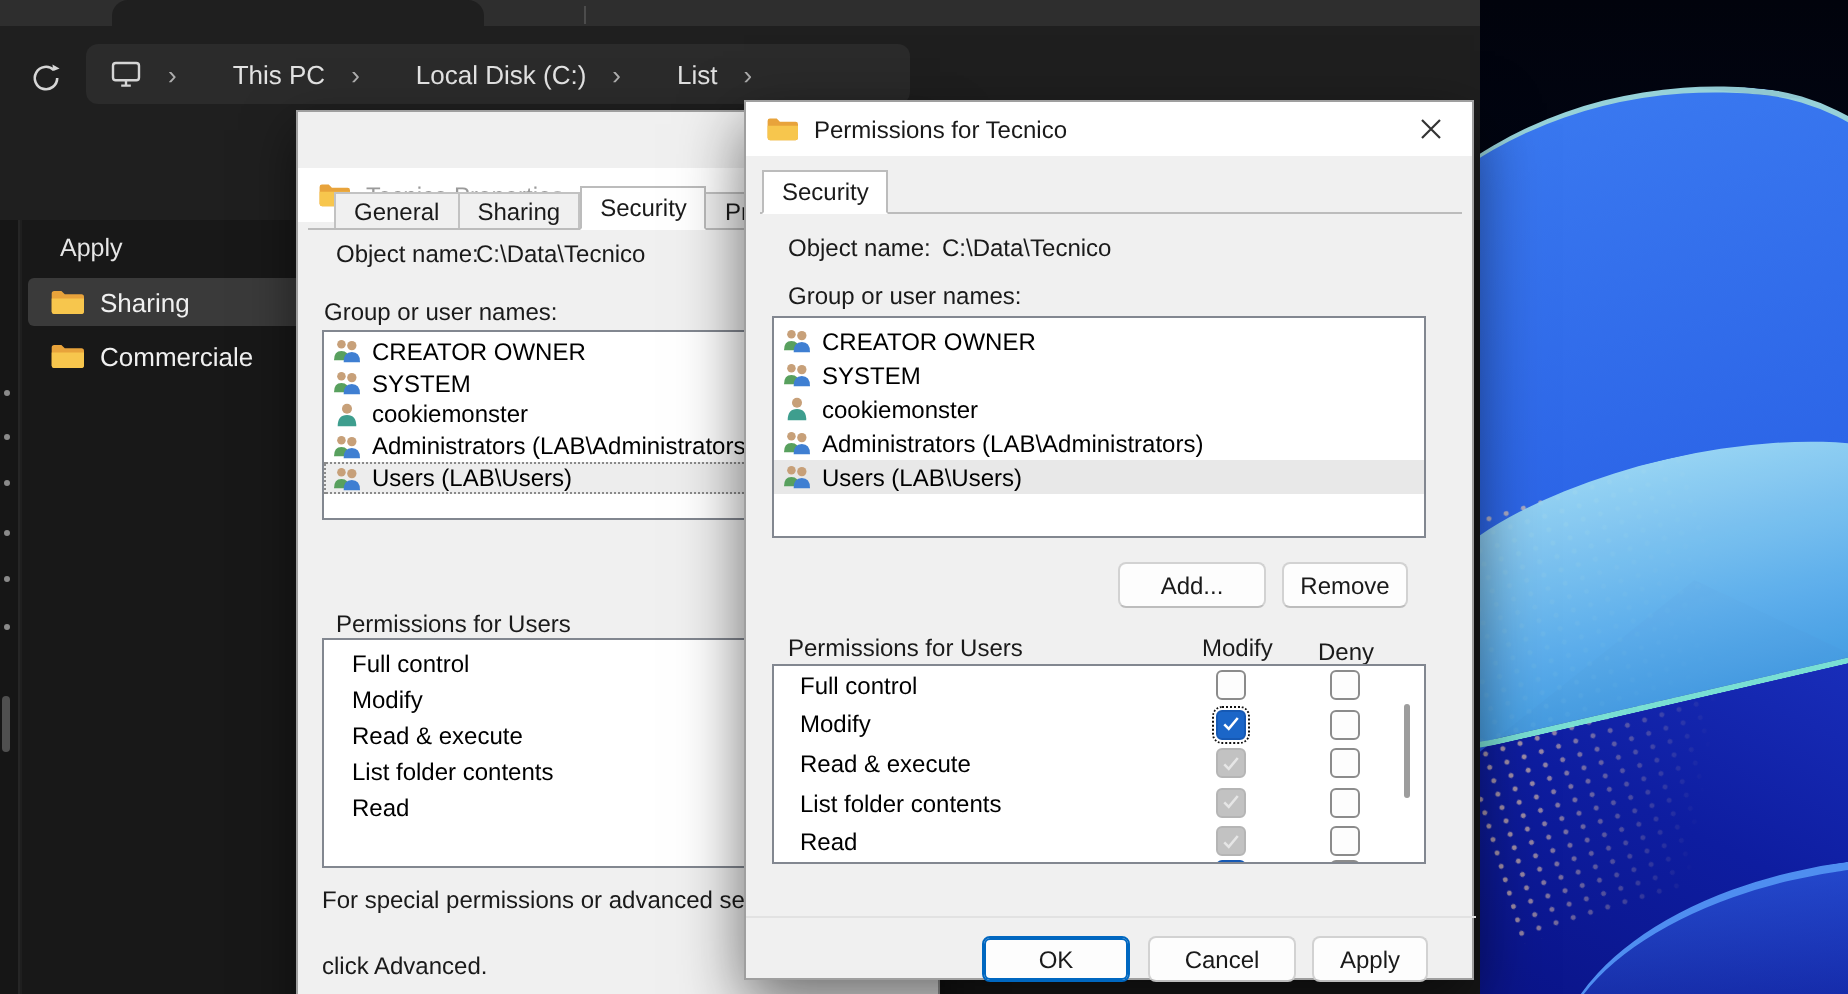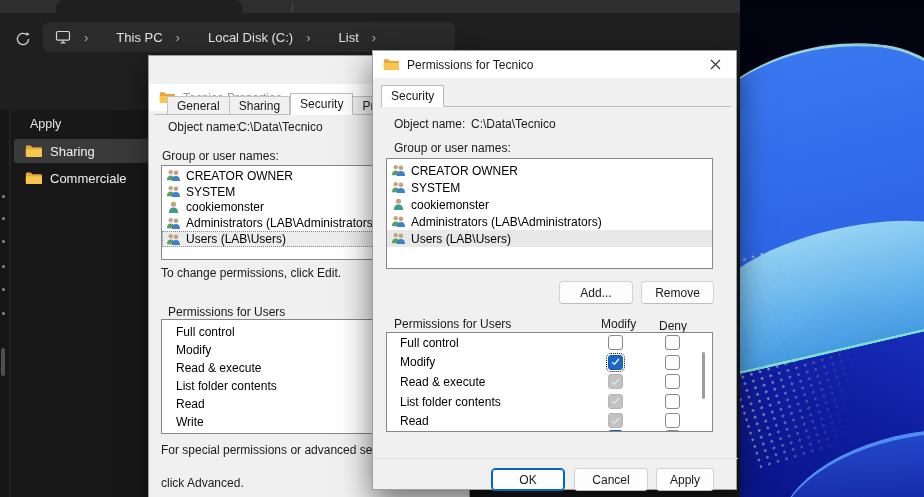--- a/index.html
+++ b/index.html
@@ -239,42 +239,38 @@
       <div class="uitem sel-marquee" style="height:15.8px;">
         <svg width="15" height="13" viewBox="0 0 16 14">
             <circle cx="5" cy="3.4" r="2.3" fill="#c7a079"></circle>
             <path d="M1 12q0-5 4-5t4 5z" fill="#58a05e"></path>
             <circle cx="10.6" cy="4.1" r="2.5" fill="#c7a079"></circle>
             <path d="M6.2 13q0-5.4 4.4-5.4T15 13z" fill="#3f7fd2"></path>
           </svg>
         <span>Users (LAB\Users)</span>
       </div>
     </div>
-    <div class="hint" style="left:12px;top:210px;">To change permissions, click Edit.</div>
 
     <div class="lbl" style="left:19px;top:249px;">Permissions for Users</div>
     <div class="listbox" style="left:12px;top:263px;width:298px;height:115px;padding-top:3px;">
       <div class="prow" style="height:18px;padding-left:14px;">
           <span>Full control</span>
         </div>
       <div class="prow" style="height:18px;padding-left:14px;">
           <span>Modify</span>
         </div>
       <div class="prow" style="height:18px;padding-left:14px;">
           <span>Read &amp; execute</span>
         </div>
       <div class="prow" style="height:18px;padding-left:14px;">
           <span>List folder contents</span>
         </div>
       <div class="prow" style="height:18px;padding-left:14px;">
           <span>Read</span>
         </div>
-      <div class="prow" style="height:18px;padding-left:14px;">
-          <span>Write</span>
-        </div>
     </div>
     <div class="hint" style="left:12px;top:387px;">For special permissions or advanced settings,</div>
     <div class="hint" style="left:12px;top:420px;">click Advanced.</div>
   </div>
 
   <div class="dlg frontdlg">
     <div class="dlg-title">
       <svg width="16" height="13" viewBox="0 0 20 16">
         <path d="M1 3q0-1.5 1.5-1.5h4.2l2 2h9.8Q20 3.5 20 5v8.5q0 1.5-1.5 1.5h-16Q1 15 1 13.5z" fill="#e8a33b"></path>
         <path d="M1 6h19v7.5q0 1.5-1.5 1.5h-16Q1 15 1 13.5z" fill="#f7c64d"></path>
@@ -336,21 +332,21 @@
             <circle cx="5" cy="3.4" r="2.3" fill="#c7a079"></circle>
             <path d="M1 12q0-5 4-5t4 5z" fill="#58a05e"></path>
             <circle cx="10.6" cy="4.1" r="2.5" fill="#c7a079"></circle>
             <path d="M6.2 13q0-5.4 4.4-5.4T15 13z" fill="#3f7fd2"></path>
           </svg>
         <span>Users (LAB\Users)</span>
       </div>
     </div>
 
     <div class="btn" style="left:186px;top:230px;width:74px;">Add...</div>
-    <div class="btn" style="left:268px;top:230px;width:73px;">Remove</div>
+    <div class="btn" style="left:268px;top:230px;width:63px;">Remove</div>
 
     <div class="lbl" style="left:21px;top:266px;">Permissions for Users</div>
     <div class="lbl" style="left:228px;top:266px;">Modify</div>
     <div class="lbl" style="left:286px;top:268px;">Deny</div>
 
     <div class="listbox" style="left:13px;top:281px;width:327px;height:100px;">
       <div class="prow">
         <span>Full control</span>
         <span class="cb" style="left:221px;"></span>
         <span class="cb" style="left:278px;"></span>

